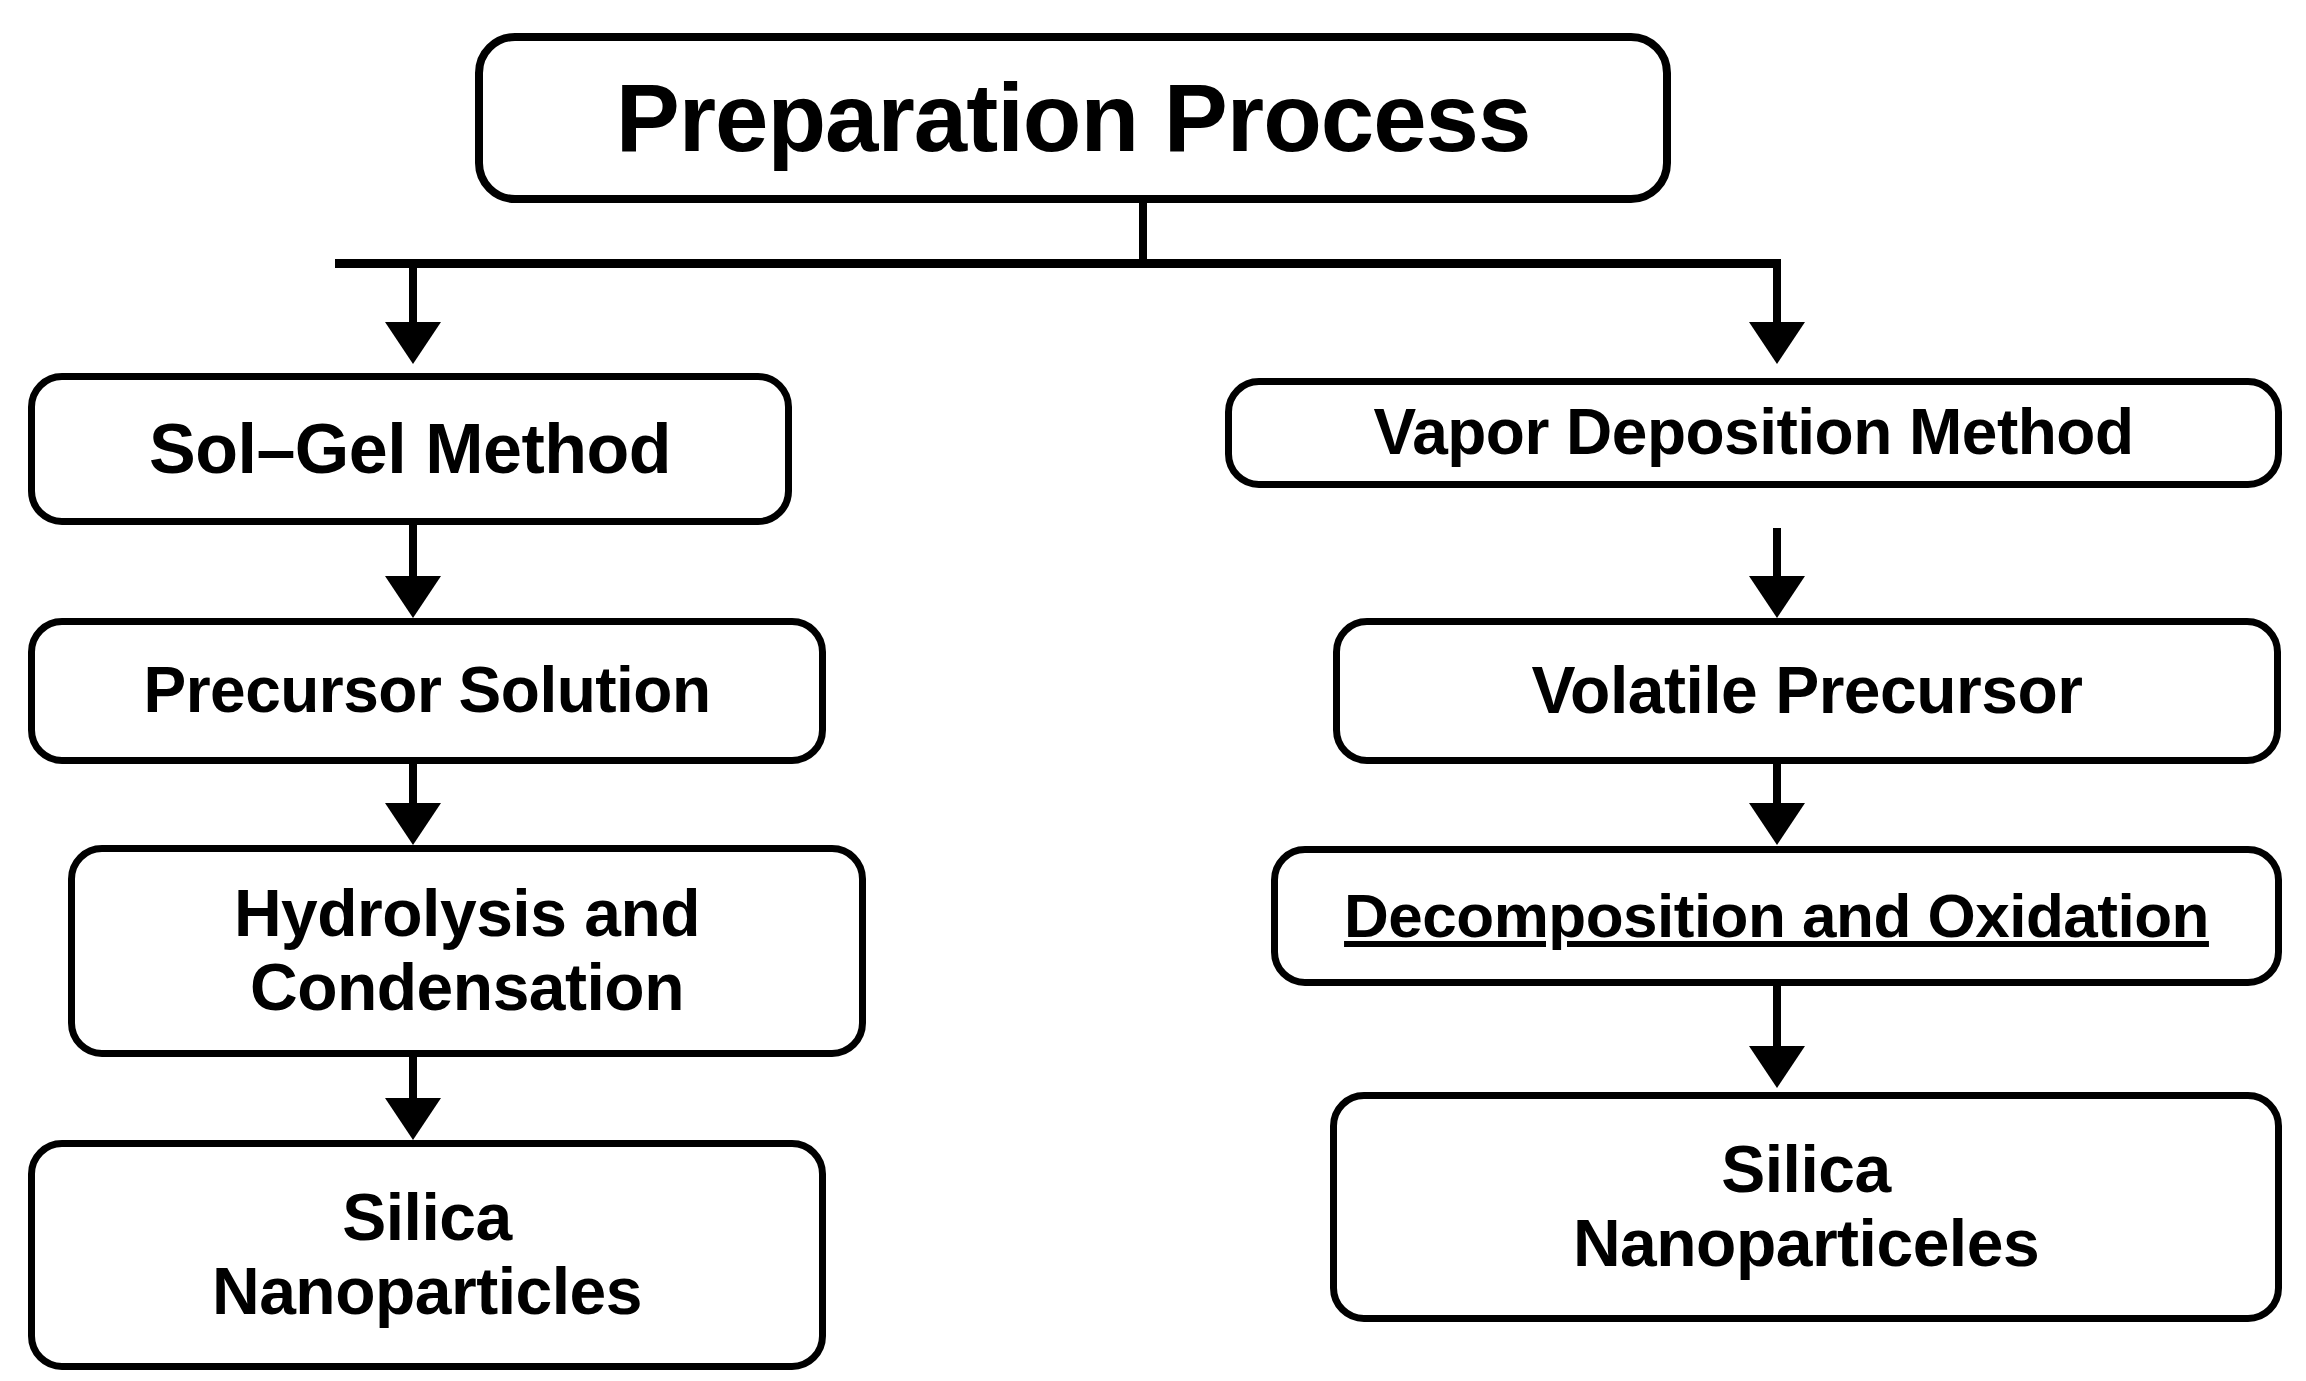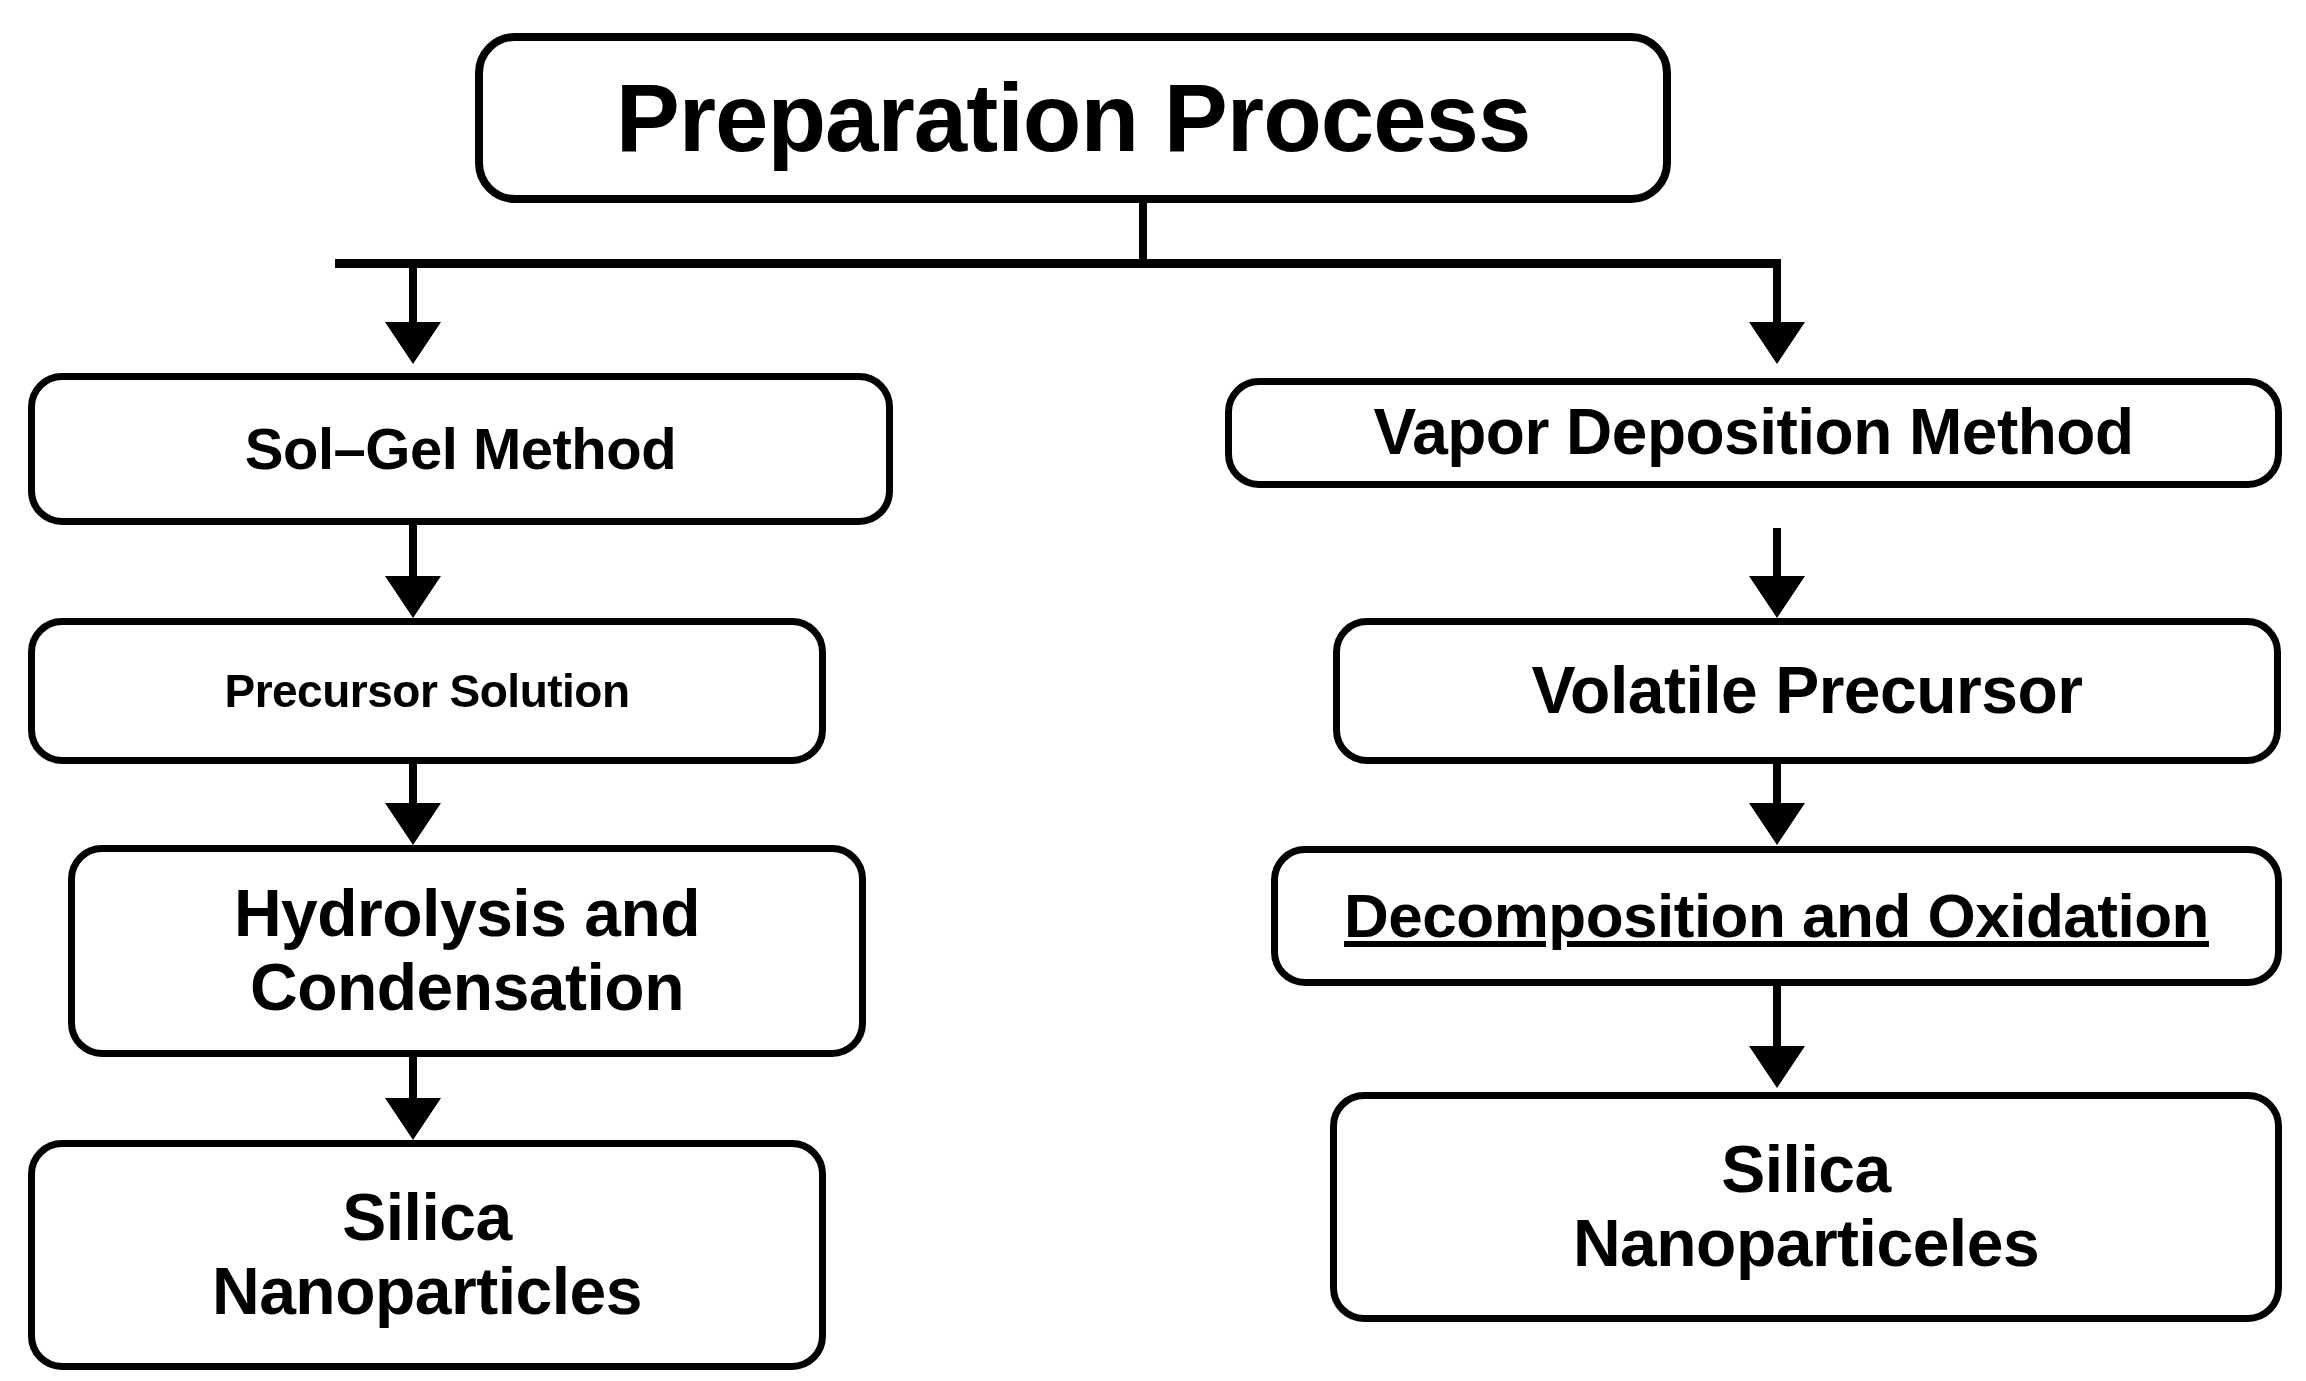--- a/index.html
+++ b/index.html
@@ -44,30 +44,30 @@
     height: 170px;
     border-radius: 40px;
     border-width: 8px;
     font-size: 96px;
     letter-spacing: -1px;
   }
   
   #node-solgel {
     left: 28px;
     top: 373px;
-    width: 865px;
+    width: 764px;
     height: 152px;
-    font-size: 58px;
+    font-size: 70px;
   }
   #node-precursor-solution {
     left: 28px;
     top: 618px;
     width: 798px;
     height: 146px;
-    font-size: 46px;
+    font-size: 64px;
   }
   #node-hydrolysis {
     left: 28px;
     top: 845px;
     width: 798px;
     height: 212px;
     font-size: 66px;
     line-height: 1.12;
     margin-left: 40px;
   }

